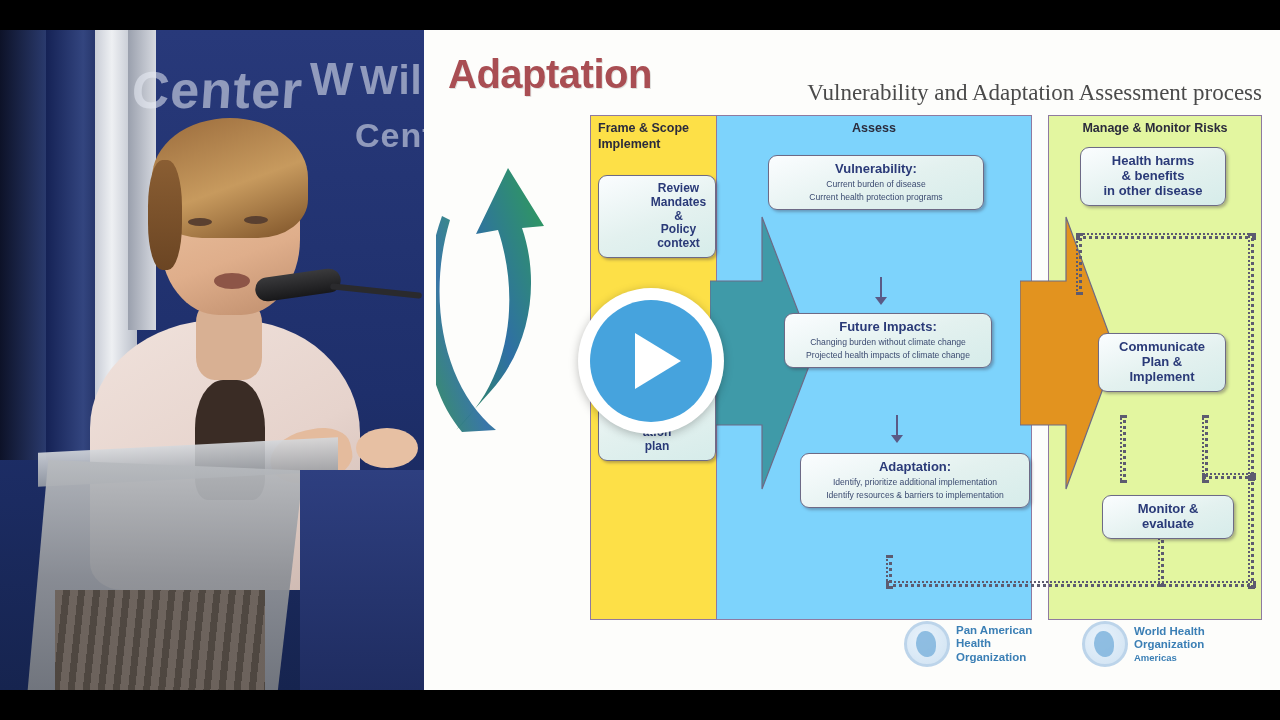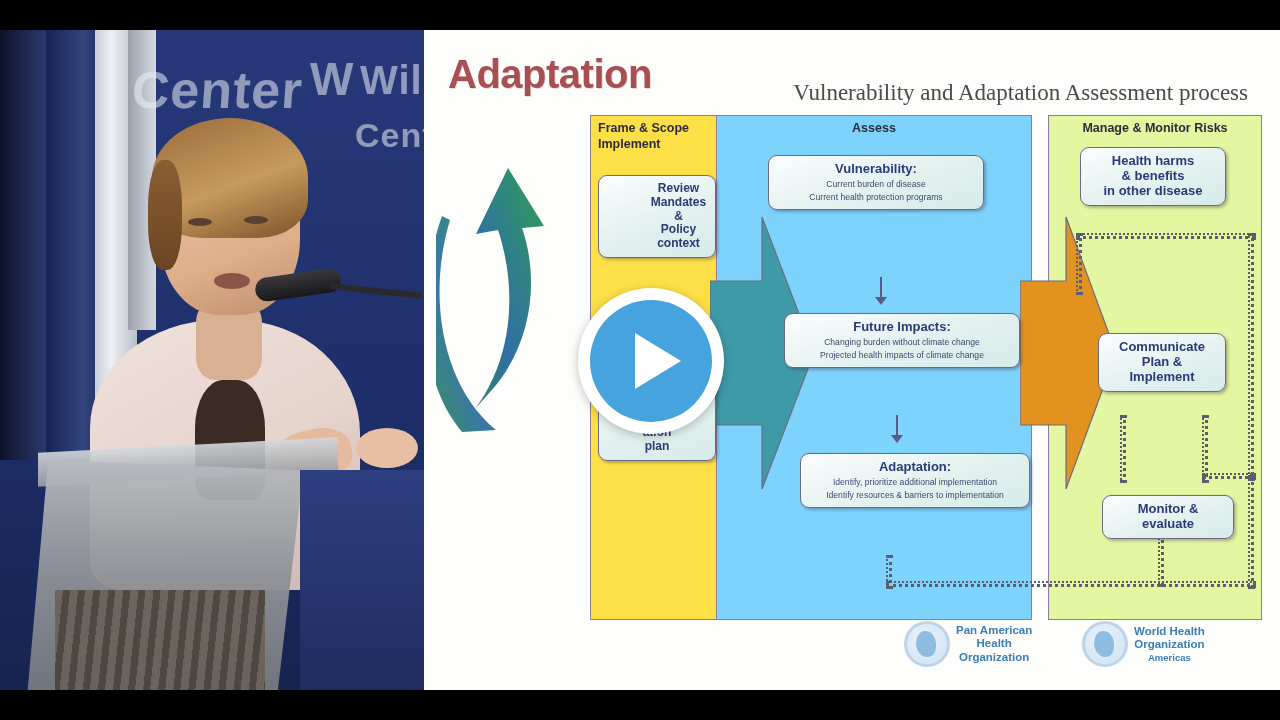--- a/index.html
+++ b/index.html
@@ -46,21 +46,21 @@
      background:linear-gradient(180deg,#3a3a3c,#18181a);border-radius:12px;transform:rotate(-8deg);}
   .mic-stem{position:absolute;left:330px;top:258px;width:92px;height:6px;background:#2a2a2d;transform:rotate(6deg);border-radius:3px;}
   .hand{position:absolute;left:270px;top:400px;width:82px;height:52px;background:#e4bb9d;border-radius:50% 42% 40% 46%;transform:rotate(-12deg);}
   .hand2{position:absolute;left:356px;top:398px;width:62px;height:40px;background:#e7c0a3;border-radius:50%;}
   .skirt{position:absolute;left:55px;top:560px;width:210px;height:130px;background:repeating-linear-gradient(96deg,#6b6058 0 8px,#4a4139 8px 15px);opacity:.9;}
 
   
   .slide{position:absolute;left:424px;top:30px;width:856px;height:660px;background:#fdfdfb;overflow:hidden;}
   .slide-title{position:absolute;left:24px;top:22px;font-size:40px;font-weight:bold;color:#a94e53;
      letter-spacing:-.5px;text-shadow:1px 1px 0 rgba(0,0,0,.12);}
-  .slide-subtitle{position:absolute;right:32px;top:50px;font-family:"Liberation Serif",serif;
+  .slide-subtitle{position:absolute;right:18px;top:50px;font-family:"Liberation Serif",serif;
      font-size:23px;color:#4a4a4a;white-space:nowrap;}
 
   
   .cycle-arrow{position:absolute;left:12px;top:100px;width:130px;height:330px;}
 
   
   .diagram{position:absolute;left:166px;top:85px;width:672px;height:505px;}
   .col{position:absolute;top:0;bottom:0;border:1px solid #8f7aa0;box-sizing:border-box;}
   .col-frame{left:0;width:134px;background:#fde047;text-decoration:underline;}
   .col-assess{left:126px;width:316px;background:#7dd3fc;}
@@ -87,21 +87,21 @@
   .play-tri{width:0;height:0;border-left:46px solid #fff;border-top:28px solid transparent;
      border-bottom:28px solid transparent;margin-left:14px;}
 
   
   .logos{position:absolute;left:480px;top:585px;width:370px;height:70px;}
   .logo{position:absolute;display:flex;align-items:center;gap:6px;}
   .logo .globe{width:40px;height:40px;border-radius:50%;border:3px solid #bcd4ea;
      background:radial-gradient(circle at 40% 35%,#e8f2fb,#cfe2f2);position:relative;flex:none;}
   .logo .globe:after{content:"";position:absolute;left:9px;top:7px;width:20px;height:26px;
      background:#7fb4dd;border-radius:46% 52% 40% 55%;opacity:.85;}
-  .logo .txt{font-size:11.5px;font-weight:bold;color:#3b7fb5;line-height:1.18;text-align:center;}
+  .logo .txt{font-size:11.5px;font-weight:bold;color:#3b7fb5;line-height:1.18;}
   .logo .amr{font-size:9.5px;color:#3b7fb5;font-weight:bold;}
 </style>
 </head>
 <body>
 
 <div id="stage">
 
   <div class="video-pane">
     <div class="backdrop"></div>
     <div class="bd-stripe"></div>
@@ -204,21 +204,21 @@
       <div class="node small" style="left:8px;top:250px;width:118px;height:96px;display:flex;flex-direction:column;justify-content:flex-end;">
         <div class="ttl">ation</div>
         <div class="ttl">plan</div>
       </div>
 
       <div class="node" style="left:178px;top:40px;width:216px;">
         <div class="ttl">Vulnerability:</div>
         <div class="sub">Current burden of disease</div>
         <div class="sub">Current health protection programs</div>
       </div>
-      <div class="node" style="left:194px;top:198px;width:236px;">
+      <div class="node" style="left:194px;top:198px;width:208px;">
         <div class="ttl">Future Impacts:</div>
         <div class="sub">Changing burden without climate change</div>
         <div class="sub">Projected health impacts of climate change</div>
       </div>
       <div class="node" style="left:210px;top:338px;width:230px;">
         <div class="ttl">Adaptation:</div>
         <div class="sub">Identify, prioritize additional implementation</div>
         <div class="sub">Identify resources &amp; barriers to implementation</div>
       </div>
 

